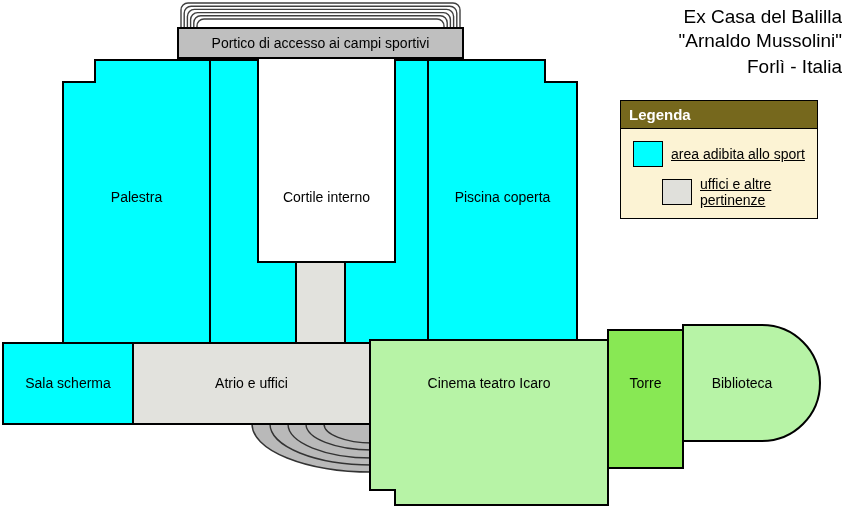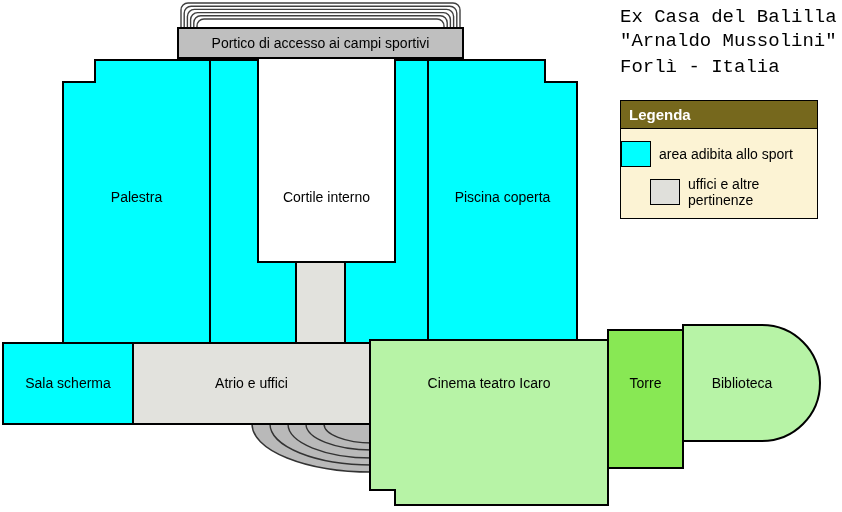--- a/index.html
+++ b/index.html
@@ -7,33 +7,33 @@
     position:relative;width:842px;height:512px;background:#ffffff;
     font-family:"Liberation Sans",sans-serif;overflow:hidden;
   }
   .stage svg{position:absolute;left:0;top:0;}
   svg text{
     font-family:"Liberation Sans",sans-serif;
     font-size:14px;fill:#000;text-anchor:middle;
   }
   .title-block{
     position:absolute;left:620px;top:5px;width:222px;
-    text-align:left;color:#000;font-family:Liberation Mono, monospace;
+    text-align:right;color:#000;
   }
   .title-main{font-size:19px;line-height:24px;}
   .title-sub{font-size:19px;line-height:20px;margin-top:4px;}
   .legend{
     position:absolute;left:620px;top:100px;width:198px;
     border:1.5px solid #000;background:#fcf3d4;box-sizing:border-box;
   }
   .legend-header{
     background:#76681d;color:#fff;font-weight:bold;font-size:15px;
     padding:5px 8px;border-bottom:1.5px solid #000;
   }
-  .legend-body{padding:12px 8px 8px 0;}
+  .legend-body{padding:12px 8px 8px 12px;text-decoration:underline;}
   .legend-item{display:flex;align-items:center;margin-bottom:9px;}
   .legend-item:last-child{margin-bottom:2px;margin-left:29px;}
   .swatch{
     display:inline-block;width:30px;height:26px;border:1.5px solid #000;
     margin-right:8px;flex:0 0 auto;box-sizing:border-box;background:#ccc;
   }
   .legend-label{font-size:14px;color:#000;}
 </style>
 </head>
 <body>

